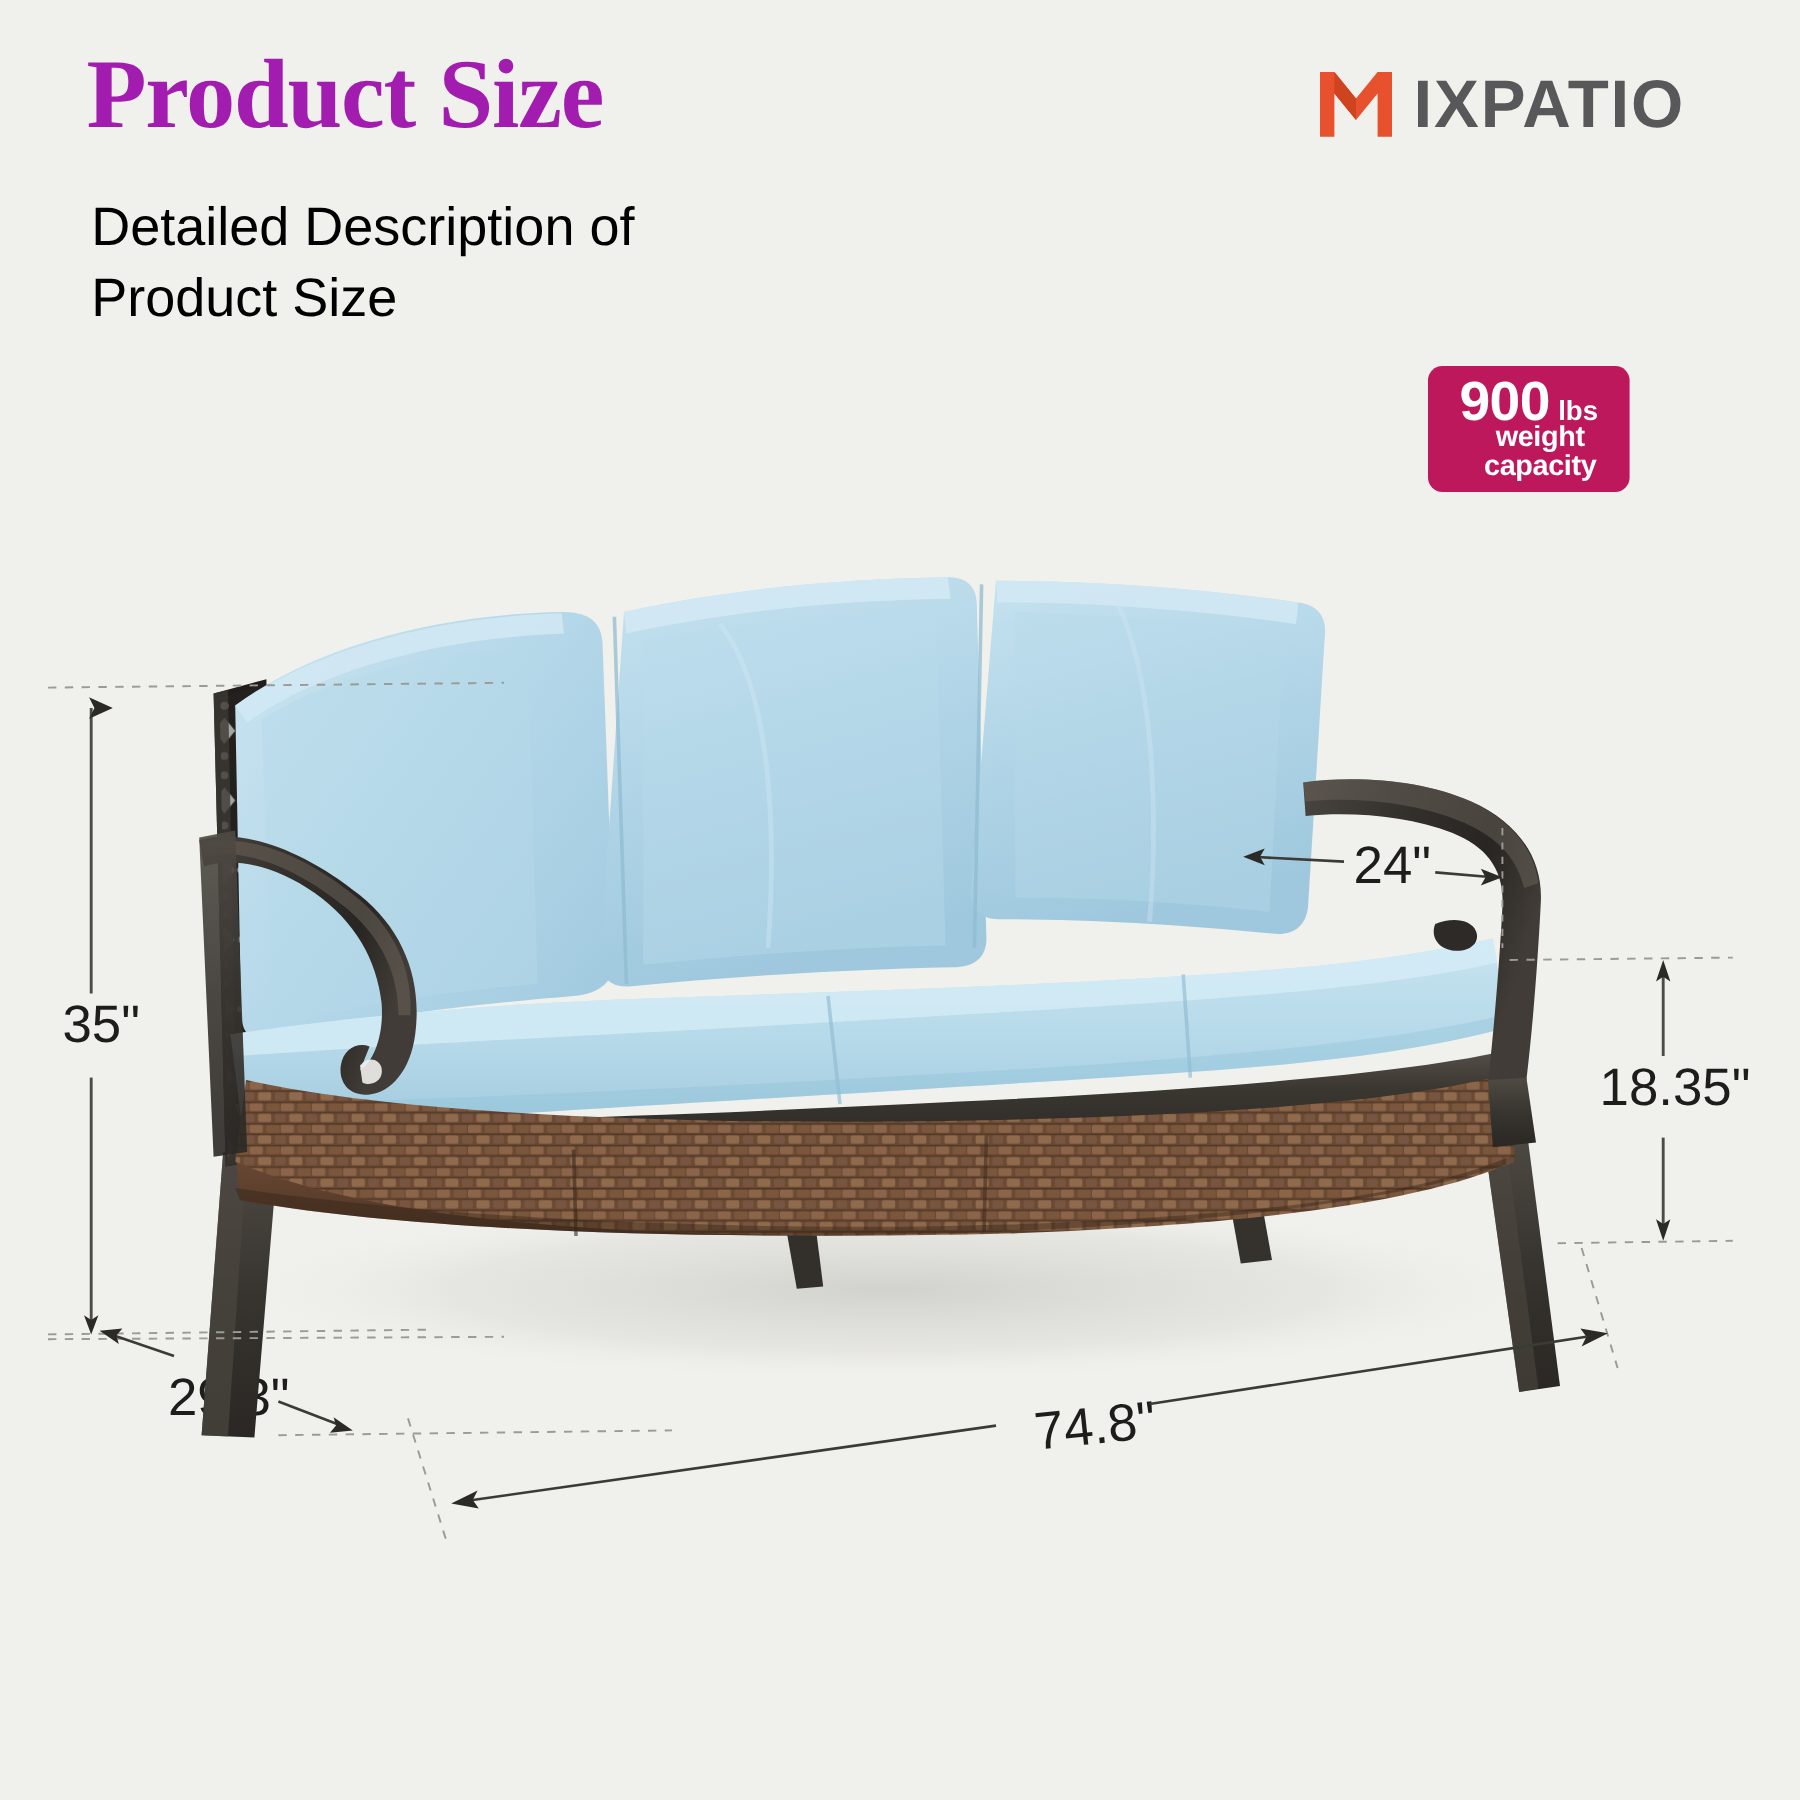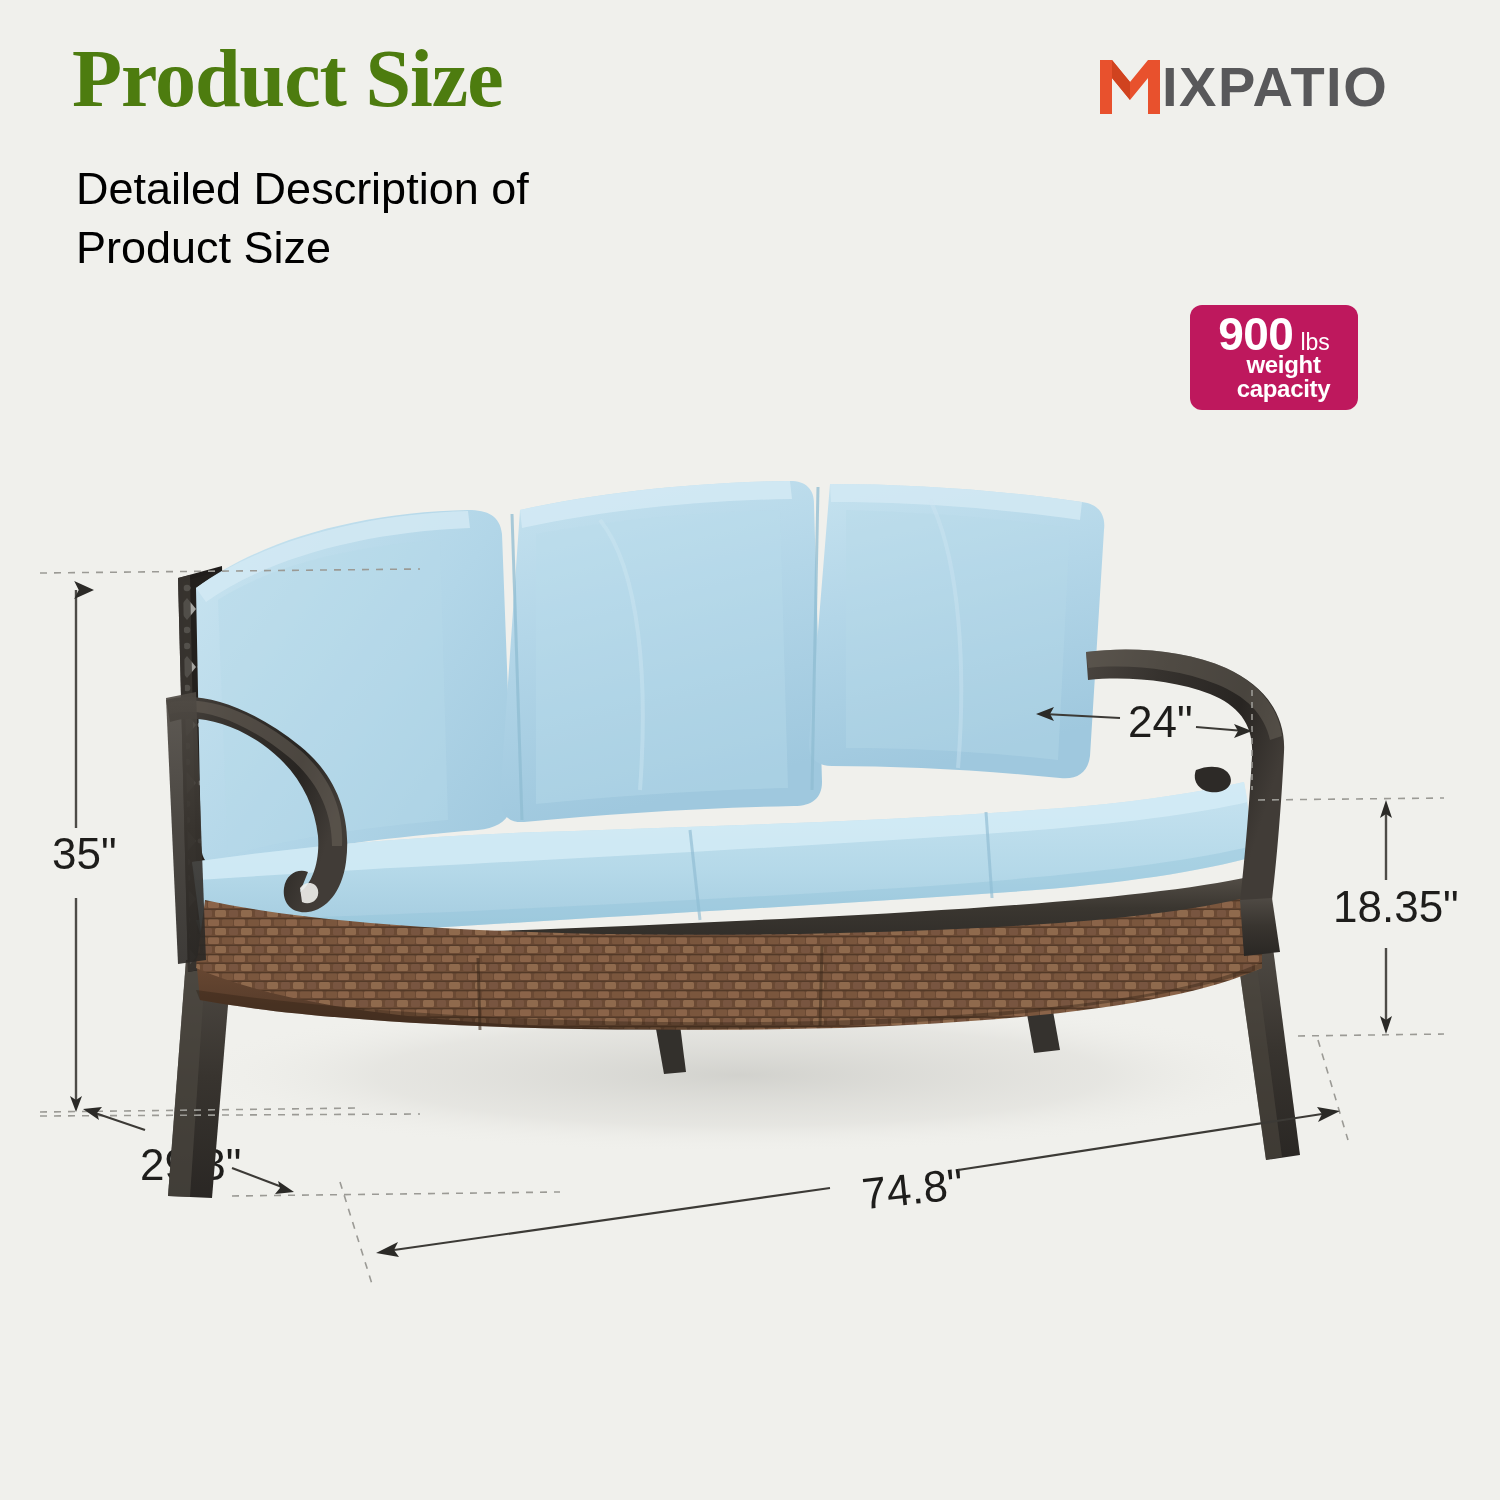--- a/index.html
+++ b/index.html
@@ -23,21 +23,21 @@
   
   .title {
     position: absolute;
     left: 72px;
     top: 38px;
     font-family: "Liberation Serif", serif;
     font-weight: bold;
     font-size: 82px;
     line-height: 1;
     letter-spacing: -1px;
-    color: #4d7c0f;
+    color: #a21caf;
     white-space: nowrap;
     text-align: right;
   }
   .subtitle {
     position: absolute;
     left: 76px;
     top: 160px;
     width: 620px;
     font-family: "Liberation Sans", sans-serif;
     font-weight: normal;
@@ -46,21 +46,21 @@
     color: #000000;
   }
 
   
   .logo {
     position: absolute;
     left: 1098px;
     top: 58px;
     display: flex;
     align-items: center;
-    gap: 0;
+    gap: 16px;
   }
   .logo-mark { display: block; }
   .logo-text {
     font-family: "Liberation Sans", sans-serif;
     font-size: 56px;
     font-weight: bold;
     letter-spacing: 1.5px;
     color: #58585a;
     line-height: 1;
   }
@@ -86,21 +86,21 @@
     gap: 7px;
   }
   .badge-num {
     font-size: 46px;
     font-weight: bold;
     letter-spacing: -0.5px;
     line-height: 1;
   }
   .badge-unit {
     font-size: 23px;
-    font-weight: normal;
+    font-weight: bold;
     line-height: 1;
   }
   .badge-cap {
     position: absolute;
     left: 0; right: 0;
     bottom: 9px;
     text-align: center;
     font-size: 24px;
     font-weight: bold;
     letter-spacing: -0.3px;

